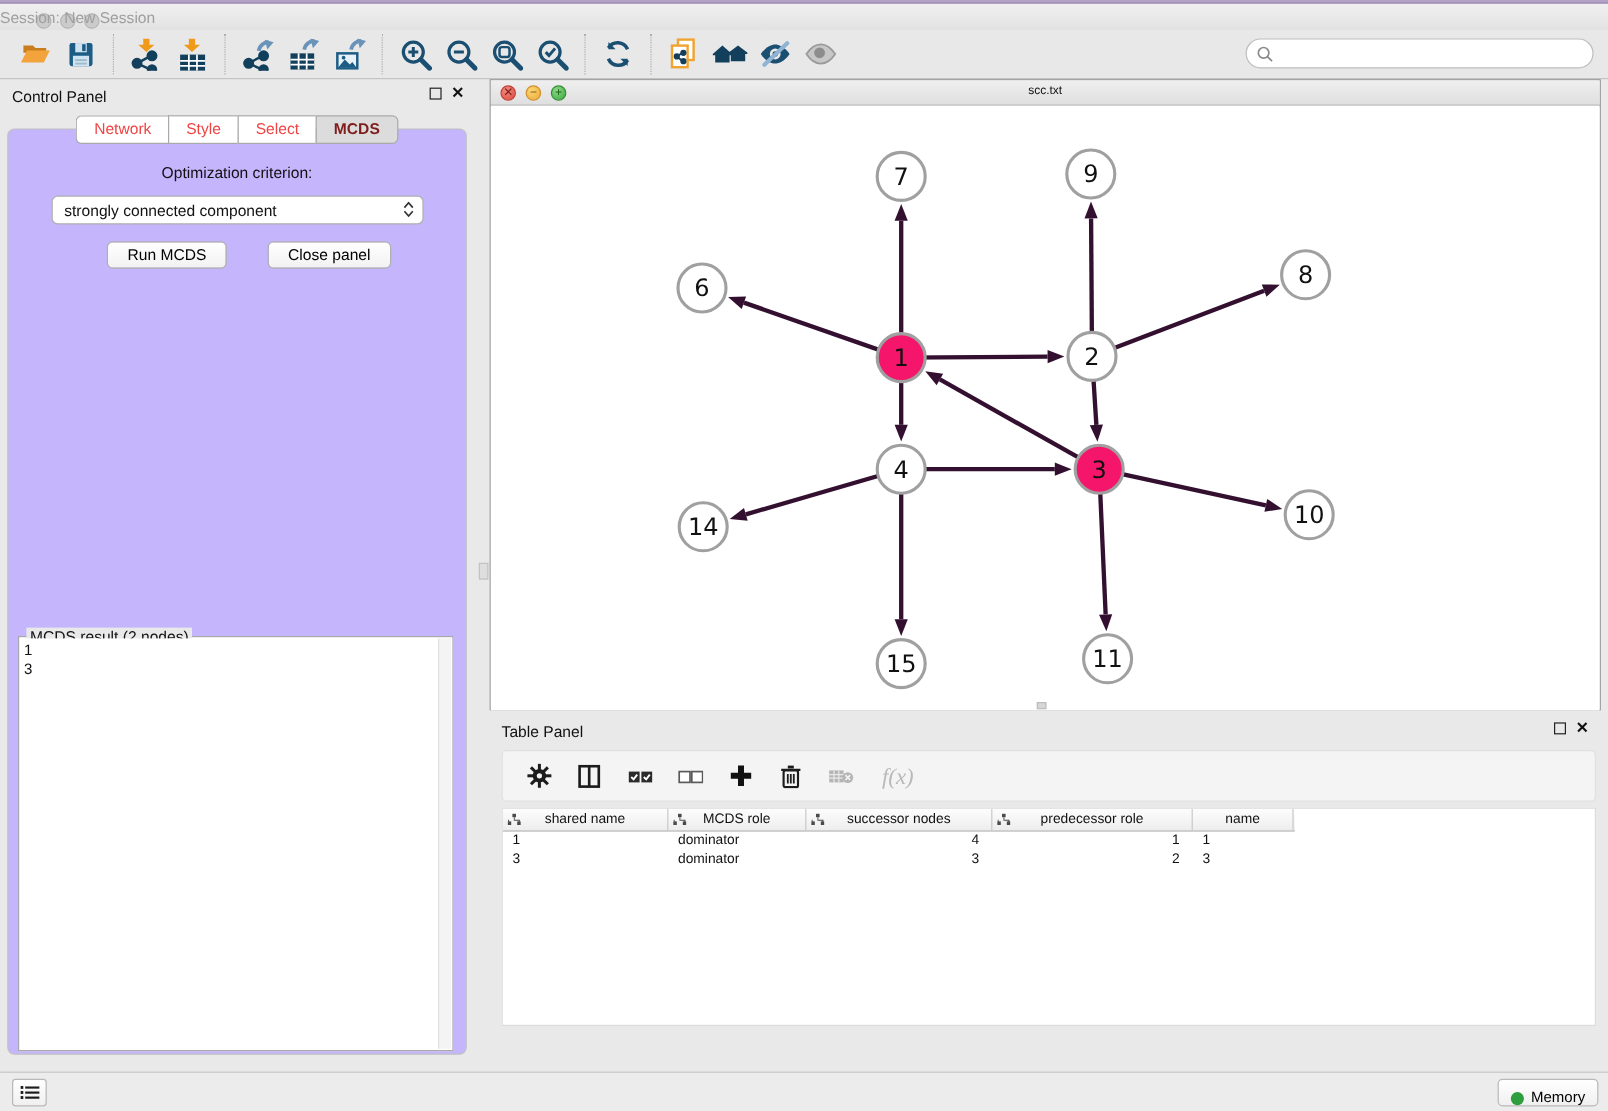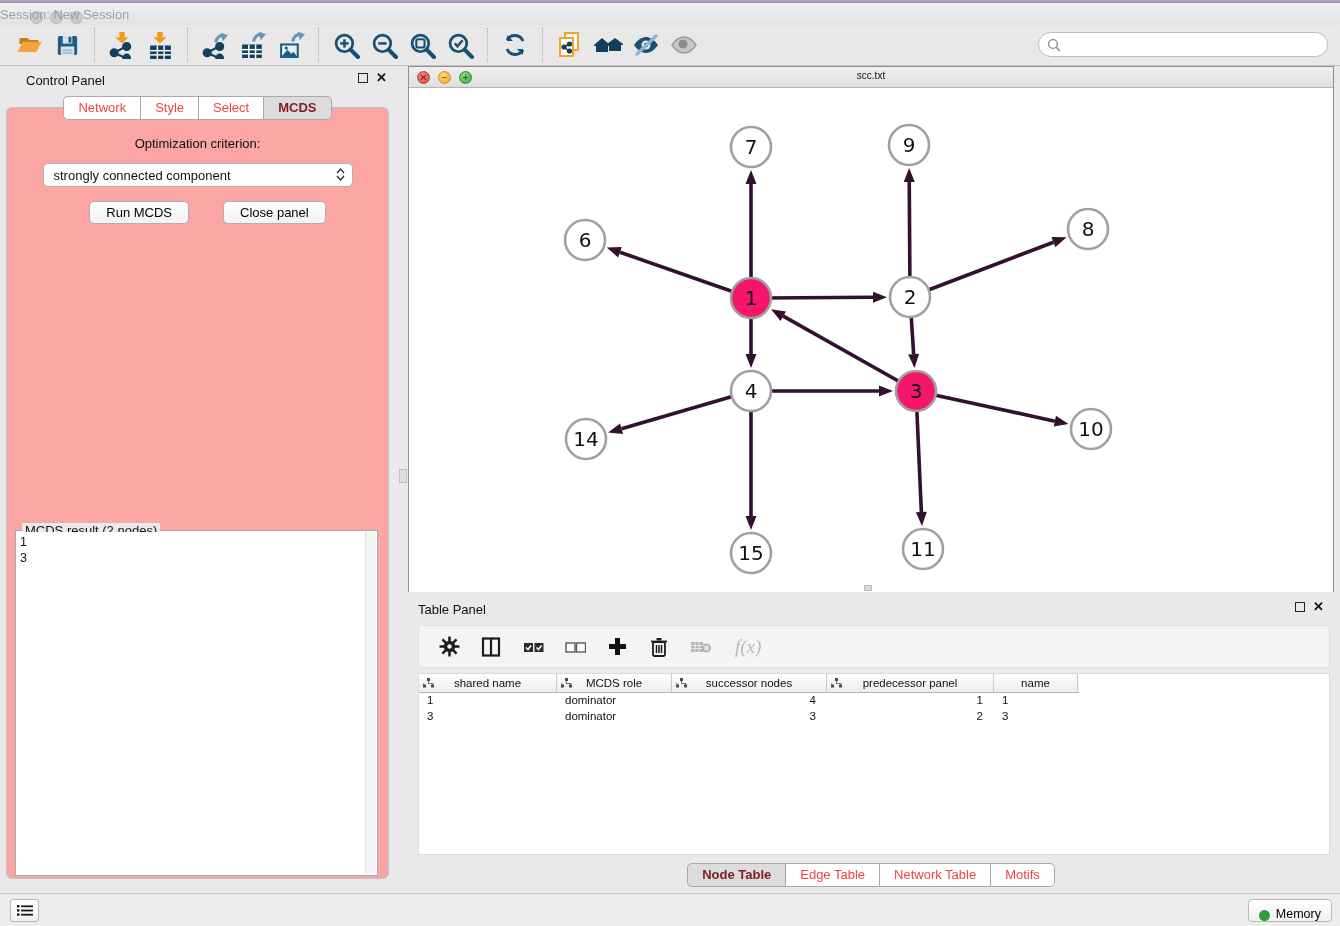--- a/index.html
+++ b/index.html
@@ -26,32 +26,32 @@
     background:transparent; border:none; cursor:default; }
   .tb-sep { width:1px; height:34px; border-left:1px dotted #adadad; margin:0 8px; }
   .searchbox { position:absolute; right:12px; top:7px; width:290px; height:25px;
     background:#fff; border:1px solid #bdbdbd; border-radius:13px;
     display:flex; align-items:center; padding-left:8px; }
   .searchbox input { border:none; outline:none; flex:1; height:20px; font-size:12px;
     background:transparent; font-family:"Liberation Sans",sans-serif; }
   
   .control-panel { position:absolute; left:0; top:66px; width:395px; height:827px; }
   .panel-head { position:relative; height:28px; }
-  .panel-title { position:absolute; left:26px; top:7px; font-size:13px; color:#111; }
+  .panel-title { position:absolute; left:10px; top:7px; font-size:13px; color:#111; }
   .panel-btns { position:absolute; right:8px; top:7px; display:flex; gap:8px; align-items:center; }
   .float-ico { width:10px; height:10px; border:1.5px solid #222; display:inline-block; }
   .close-ico { font-size:13px; font-weight:bold; color:#111; line-height:10px; }
   .cp-tabs { position:absolute; left:0; top:30px; width:100%; display:flex; justify-content:center; z-index:2; }
   .tab { padding:3px 14px 4px; font-size:13px; background:#fff; border:1px solid #a9a9a9;
     border-right:none; color:#ef4444; }
   .tab:first-child { border-radius:5px 0 0 5px; }
   .tab:last-child { border-right:1px solid #a9a9a9; border-radius:0 5px 5px 0; }
   .tab.selected { background:#dcdcdc; color:#7f1d1d;font-weight:bold; }
   .cp-body { position:absolute; left:6px; right:6px; top:41px; bottom:14px;
-    background:#fca5a5; border:1px solid #c2c2c2; border-radius:6px; }
+    background:#c4b5fd; border:1px solid #c2c2c2; border-radius:6px; }
   .opt-label { margin-top:28px; text-align:center; font-size:13px; }
   .combo { position:relative; margin:12px auto 0; width:310px; height:24px; background:#fff;
     border:1px solid #b0b0b0; border-radius:5px; display:flex; align-items:center;
     padding:0 24px 0 10px; font-size:13px; }
   .combo .stepper { position:absolute; right:7px; top:4px; display:flex; flex-direction:column; gap:1px; }
   .btn-row { display:flex; justify-content:center; gap:14px; margin-top:14px; }
   .push-btn { background:linear-gradient(#ffffff,#f2f2f2); border:1px solid #b0b0b0;
     border-radius:5px; font-size:13px; padding:3px 16px; font-family:"Liberation Sans",sans-serif;margin-left:20px; }
   .mcds-fieldset { position:absolute; left:8px; right:10px; top:422px; bottom:2px;
     border:1px solid #a9a9a9; background:#fff; }
@@ -512,21 +512,21 @@
       <div class="th c3">
         <svg width="11" height="10" viewBox="0 0 11 10">
             <g fill="#4a4a4a">
               <rect x="4" y="0" width="3" height="3"></rect>
               <rect x="0" y="6.5" width="3" height="3"></rect>
               <rect x="8" y="6.5" width="3" height="3"></rect>
               <path d="M5.2 3h.8v2.2H1.2v1.5H.4V5.2h4.8z"></path>
               <path d="M5.2 5.2h5v2.3h-.8V6H5.2z"></path>
             </g>
           </svg>
-        <span>predecessor panel</span>
+        <span>predecessor role</span>
       </div>
       <div class="th c4">
         <span>name</span>
       </div>
     </div>
     <div class="trow">
       <div class="td l c0">1</div>
       <div class="td l c1">dominator</div>
       <div class="td r c2">4</div>
       <div class="td r c3">1</div>
@@ -534,26 +534,20 @@
     </div>
     <div class="trow">
       <div class="td l c0">3</div>
       <div class="td l c1">dominator</div>
       <div class="td r c2">3</div>
       <div class="td r c3">2</div>
       <div class="td l c4">3</div>
     </div>
   </div>
 
-  <div class="tp-tabs">
-    <span class="tab selected">Node Table</span>
-    <span class="tab">Edge Table</span>
-    <span class="tab">Network Table</span>
-    <span class="tab">Motifs</span>
-  </div>
 </div>
 
 <div class="statusbar">
   <button class="sb-left-btn">
     <svg width="16" height="13" viewBox="0 0 16 13">
       <g fill="#1c1c1c">
         <rect x="0" y="1" width="2.4" height="2.4"></rect>
           <rect x="4" y="1.4" width="12" height="1.8"></rect>
         <rect x="0" y="5.2" width="2.4" height="2.4"></rect>
           <rect x="4" y="5.6" width="12" height="1.8"></rect>

